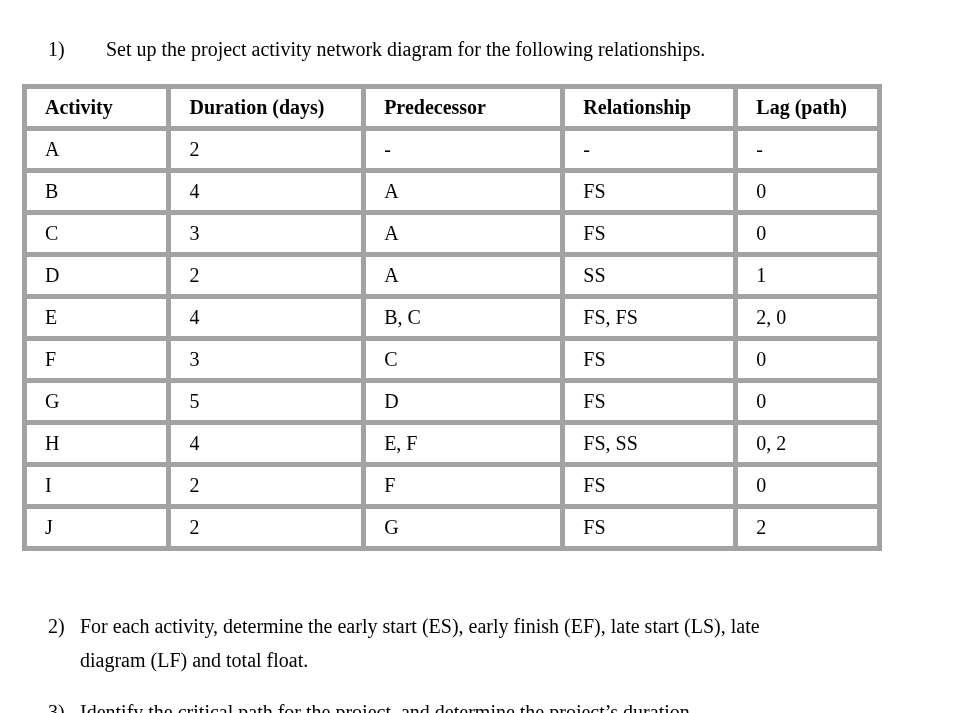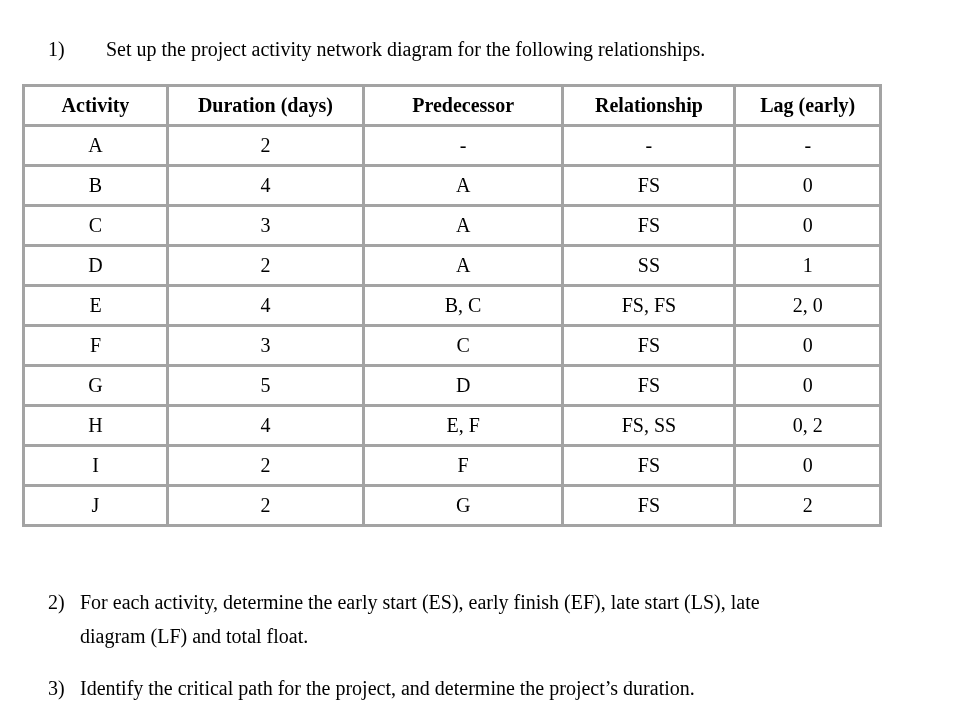--- a/index.html
+++ b/index.html
@@ -32,23 +32,23 @@
   .q-indent-block {
     margin-left: 26px;
   }
   table.activity-table {
     border-collapse: collapse;
     width: 860px;
     margin: 0 0 40px 0;
   }
   table.activity-table th,
   table.activity-table td {
-    border: 3px solid #a3a3a3;
+    border: 5px solid #a3a3a3;
     padding: 7px 18px;
-    text-align: center;
+    text-align: left;
     vertical-align: middle;
     font-weight: normal;
   }
   table.activity-table th {
     font-weight: bold;
   }
   .col-activity    { width: 130px; }
   .col-duration    { width: 210px; margin-top: 18px; }
   .col-predecessor { width: 200px; }
   .col-relationship{ width: 150px; }
@@ -67,21 +67,21 @@
     <div class="q-body">Set up the project activity network diagram for the following relationships.</div>
   </div>
 
   <table class="activity-table">
     <thead>
       <tr>
         <th class="col-activity">Activity</th>
         <th class="col-duration">Duration (days)</th>
         <th class="col-predecessor">Predecessor</th>
         <th class="col-relationship">Relationship</th>
-        <th class="col-lag">Lag (early)</th>
+        <th class="col-lag">Lag (path)</th>
       </tr>
     </thead>
     <tbody>
 
     <tr>
           <td>A</td>
           <td>2</td>
           <td>-</td>
           <td>-</td>
           <td>-</td>

